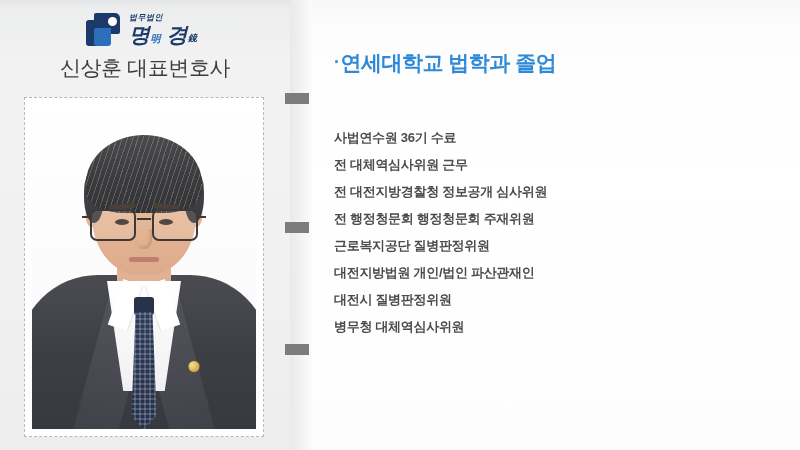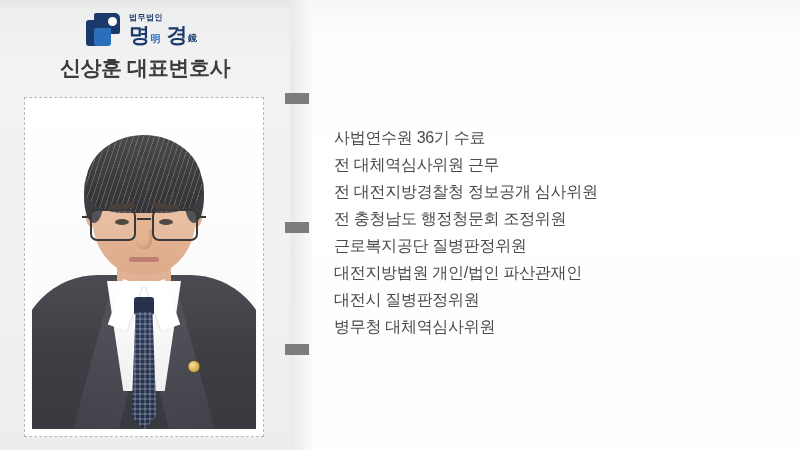--- a/index.html
+++ b/index.html
@@ -94,20 +94,21 @@
     height: 9px;
     background: #ffffff;
     border-radius: 50%;
   }
 
   .logo-text {
     display: flex;
     flex-direction: column;
     justify-content: flex-start;
     line-height: 1;
+    font-style: italic;
   }
   .logo-sub {
     font-size: 8px;
     font-weight: bold;
     color: #1b3a6b;
     letter-spacing: 0.5px;
     margin-bottom: 2px;
   }
   .logo-main {
     display: flex;
@@ -133,21 +134,21 @@
   }
 
   
   .profile-name {
     position: absolute;
     left: 0;
     top: 54px;
     width: 290px;
     text-align: center;
     font-size: 21px;
-    font-weight: bold;
+    font-weight: normal;
     color: #3c3c3c;
     letter-spacing: -0.4px;
   }
 
   
   .photo-frame {
     position: absolute;
     left: 24px;
     top: 97px;
     width: 240px;
@@ -346,25 +347,26 @@
 
   .credential-list {
     position: absolute;
     left: 22px;
     top: 124px;
     margin: 0;
     padding: 0;
     list-style: none;
   }
   .credential-list li {
-    font-size: 16px;
+    font-size: 13px;
     color: #4b4b4b;
     line-height: 27px;
     letter-spacing: -0.3px;
     white-space: nowrap;
+    font-weight: bold;
   }
 </style>
 </head>
 <body>
 
 <div class="slide">
 
   <div class="left-panel">
 
     <div class="logo-block">
@@ -424,26 +426,29 @@
       </div>
     </div>
   </div>
 
   <div class="divider-strip"></div>
   <div class="tab-marker m1"></div>
   <div class="tab-marker m2"></div>
   <div class="tab-marker m3"></div>
 
   <div class="right-panel">
+    <div class="section-heading">
+      <span class="bullet">·</span><span>연세대학교 법학과 졸업</span>
+    </div>
 
     <ul class="credential-list">
       <li>사법연수원 36기 수료</li>
       <li>전 대체역심사위원 근무</li>
       <li>전 대전지방경찰청 정보공개 심사위원</li>
-      <li>전 충청남도 행정청문회 조정위원</li>
+      <li>전 행정청문회 행정청문회 주재위원</li>
       <li>근로복지공단 질병판정위원</li>
       <li>대전지방법원 개인/법인 파산관재인</li>
       <li>대전시 질병판정위원</li>
       <li>병무청 대체역심사위원</li>
     </ul>
   </div>
 
 </div>
 
 </body></html>

